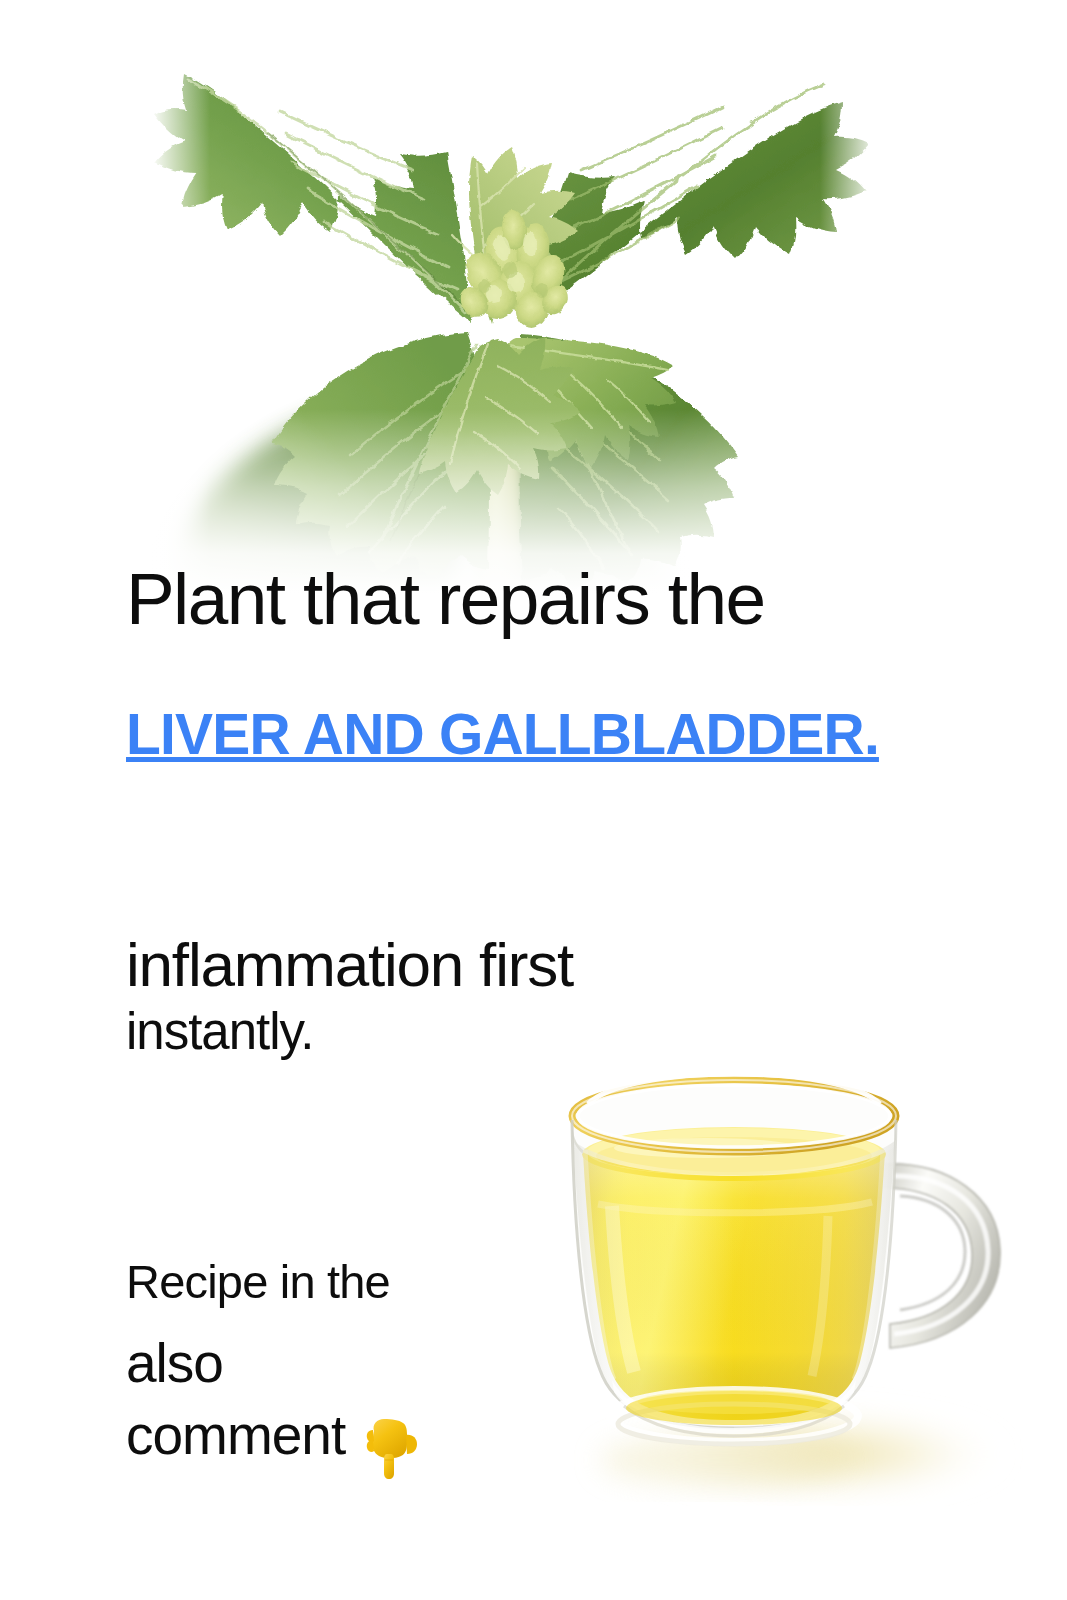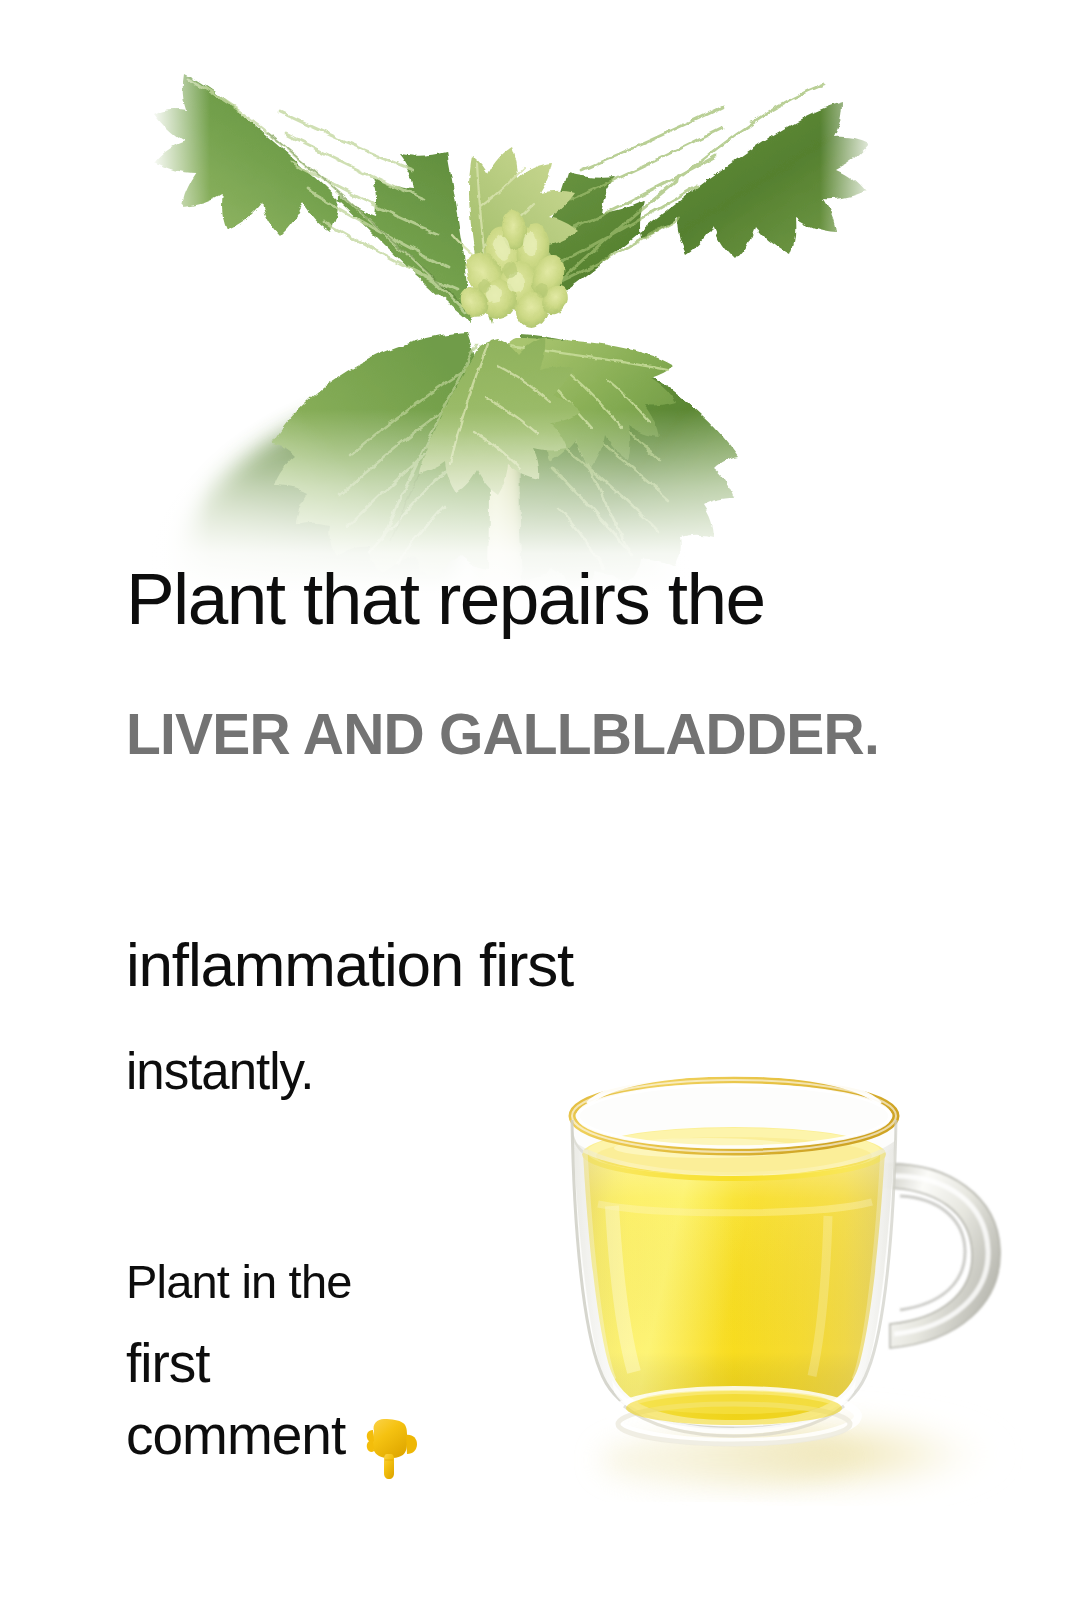--- a/index.html
+++ b/index.html
@@ -67,21 +67,21 @@
     left:86px; top:826px;
     font-size:62px; line-height:1.0;
     letter-spacing:-1.2px;
   }
   .body-2 {
     left:86px; top:934px;
     font-size:62px; line-height:1.0;
     letter-spacing:-1.2px;
   }
   .body-3 {
-    left:86px; top:1046px;
+    left:86px; top:1006px;
     font-size:51px; line-height:1.0;
     letter-spacing:-1.0px;
   }
   .cta-small {
     left:86px; top:1258px;
     font-size:47px; line-height:1.0;
     letter-spacing:-0.8px;
   }
   .cta-big-1 {
     left:86px; top:1336px;
@@ -603,30 +603,30 @@
 
       <ellipse cx="206" cy="372" rx="108" ry="17" fill="#f2d71a" opacity="0.55"></ellipse>
       <ellipse cx="206" cy="366" rx="96" ry="12" fill="#fbe95e" opacity="0.45"></ellipse>
     </svg>
   </div>
 
   <div class="text-layer">
 
     <div class="line headline">Plant that repairs the</div>
 
-    <div class="line subhead-green" style="color:#737373;">LIVER AND GALLBLADDER.</div>
+    <div class="line subhead-green" style="color:#3b82f6;text-decoration:underline;">LIVER AND GALLBLADDER.</div>
 
 
     <div class="line body-2">inflammation first</div>
 
     <div class="line body-3">instantly.</div>
 
-    <div class="line cta-small">Plant in the</div>
-
-    <div class="line cta-big-1">first</div>
+    <div class="line cta-small">Recipe in the</div>
+
+    <div class="line cta-big-1">also</div>
 
     <div class="line cta-big-2">
       <span>comment</span>
       <span class="point-emoji">
         <svg viewBox="0 0 66 70" aria-hidden="true">
           <defs>
             <linearGradient id="emojiG" x1="0" y1="0" x2="0.7" y2="1">
               <stop offset="0%" stop-color="#fbd34a"></stop>
               <stop offset="45%" stop-color="#f5c211"></stop>
               <stop offset="100%" stop-color="#e0a800"></stop>

